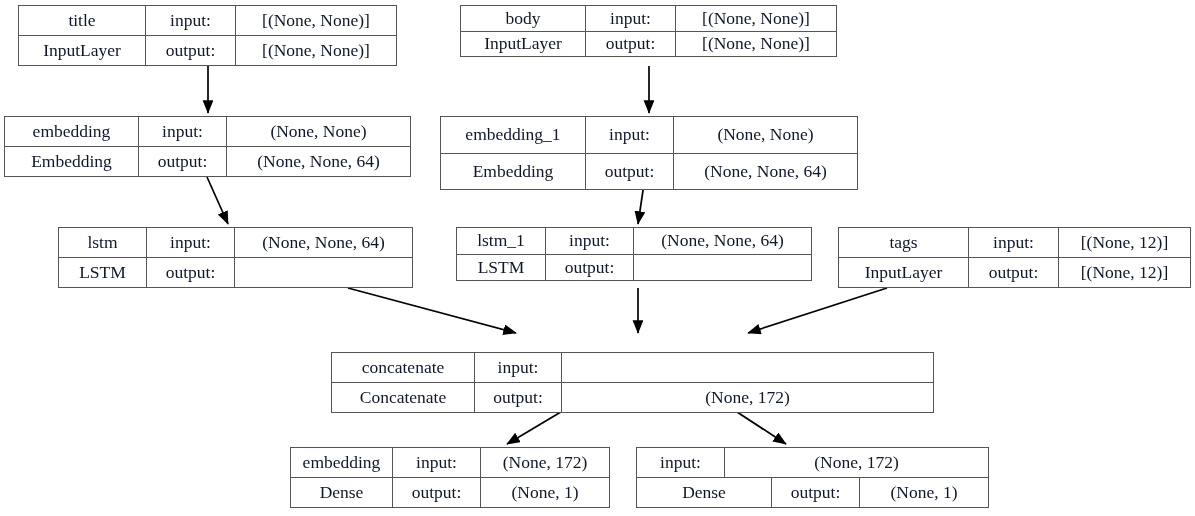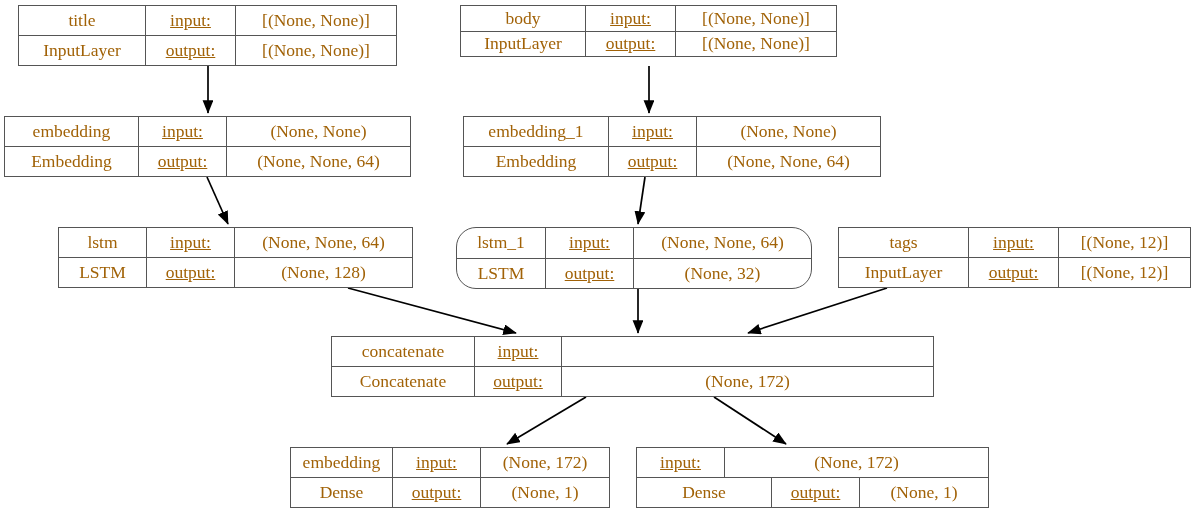--- a/index.html
+++ b/index.html
@@ -42,31 +42,30 @@
   .node .row.top {
     border-bottom: 1.6px solid #555555;
   }
   .cell {
     box-sizing: border-box;
     display: flex;
     align-items: center;
     justify-content: center;
     font-size: 17.5px;
     line-height: 1;
-    color: #a16207;
+    color: #0f172a;
     white-space: nowrap;
     padding: 0 6px;
     overflow: hidden;
   }
   .cell.c-name {
     border-right: 1.6px solid #555555;
   }
   .cell.c-io {
     border-right: 1.6px solid #555555;
-    text-decoration: underline;
   }
 </style>
 </head>
 <body>
 
 <div id="canvas">
   <svg id="edges" viewBox="0 0 1195 516" xmlns="http://www.w3.org/2000/svg">
     <defs>
       <marker id="arrowhead" markerWidth="9" markerHeight="9" refX="7.5" refY="3.2" orient="auto" markerUnits="strokeWidth">
         <path d="M0,0 L8,3.2 L0,6.4 z" fill="#000000"></path>
@@ -114,69 +113,67 @@
           <div class="cell c-name" style="width: 134px; flex: 0 0 134px; border-right-color: rgb(85, 85, 85);">embedding</div>
           <div class="cell c-io" style="width: 88px; flex: 0 0 88px; border-right-color: rgb(85, 85, 85);">input:</div>
           <div class="cell c-shape" style="flex: 1 1 auto;">(None, None)</div>
         </div>
         <div class="row bottom">
           <div class="cell c-name" style="width: 134px; flex: 0 0 134px; border-right-color: rgb(85, 85, 85);">Embedding</div>
           <div class="cell c-io" style="width: 88px; flex: 0 0 88px; border-right-color: rgb(85, 85, 85);">output:</div>
           <div class="cell c-shape" style="flex: 1 1 auto;">(None, None, 64)</div>
         </div>
       </div>
-      <div class="node" style="left: 440px; top: 116px; width: 418px; height: 61px; border-color: rgb(85, 85, 85); margin-left: 23px;">
+      <div class="node" style="left: 440px; top: 116px; width: 418px; height: 74px; border-color: rgb(85, 85, 85);">
         <div class="row top" style="border-bottom-color: rgb(85, 85, 85);">
           <div class="cell c-name" style="width: 145px; flex: 0 0 145px; border-right-color: rgb(85, 85, 85);">embedding_1</div>
           <div class="cell c-io" style="width: 88px; flex: 0 0 88px; border-right-color: rgb(85, 85, 85);">input:</div>
           <div class="cell c-shape" style="flex: 1 1 auto;">(None, None)</div>
         </div>
         <div class="row bottom">
           <div class="cell c-name" style="width: 145px; flex: 0 0 145px; border-right-color: rgb(85, 85, 85);">Embedding</div>
           <div class="cell c-io" style="width: 88px; flex: 0 0 88px; border-right-color: rgb(85, 85, 85);">output:</div>
           <div class="cell c-shape" style="flex: 1 1 auto;">(None, None, 64)</div>
         </div>
       </div>
       <div class="node" style="left: 58px; top: 227px; width: 355px; height: 61px; border-color: rgb(85, 85, 85);">
         <div class="row top" style="border-bottom-color: rgb(85, 85, 85);">
           <div class="cell c-name" style="width: 88px; flex: 0 0 88px; border-right-color: rgb(85, 85, 85);">lstm</div>
           <div class="cell c-io" style="width: 88px; flex: 0 0 88px; border-right-color: rgb(85, 85, 85);">input:</div>
           <div class="cell c-shape" style="flex: 1 1 auto;">(None, None, 64)</div>
         </div>
         <div class="row bottom">
           <div class="cell c-name" style="width: 88px; flex: 0 0 88px; border-right-color: rgb(85, 85, 85);">LSTM</div>
           <div class="cell c-io" style="width: 88px; flex: 0 0 88px; border-right-color: rgb(85, 85, 85);">output:</div>
-          <div class="cell c-shape" style="flex: 1 1 auto;">(None, 128)</div>
-        </div>
-      </div>
-      <div class="node" style="left: 456px; top: 227px; width: 356px; height: 62px; border-color: rgb(85, 85, 85); border-radius: 20px;">
+        </div>
+      </div>
+      <div class="node" style="left: 456px; top: 227px; width: 356px; height: 54px; border-color: rgb(85, 85, 85);">
         <div class="row top" style="border-bottom-color: rgb(85, 85, 85);">
           <div class="cell c-name" style="width: 89px; flex: 0 0 89px; border-right-color: rgb(85, 85, 85);">lstm_1</div>
           <div class="cell c-io" style="width: 88px; flex: 0 0 88px; border-right-color: rgb(85, 85, 85);">input:</div>
           <div class="cell c-shape" style="flex: 1 1 auto;">(None, None, 64)</div>
         </div>
         <div class="row bottom">
           <div class="cell c-name" style="width: 89px; flex: 0 0 89px; border-right-color: rgb(85, 85, 85);">LSTM</div>
           <div class="cell c-io" style="width: 88px; flex: 0 0 88px; border-right-color: rgb(85, 85, 85);">output:</div>
-          <div class="cell c-shape" style="flex: 1 1 auto;">(None, 32)</div>
         </div>
       </div>
       <div class="node" style="left: 838px; top: 227px; width: 353px; height: 61px; border-color: rgb(85, 85, 85);">
         <div class="row top" style="border-bottom-color: rgb(85, 85, 85);">
           <div class="cell c-name" style="width: 130px; flex: 0 0 130px; border-right-color: rgb(85, 85, 85);">tags</div>
           <div class="cell c-io" style="width: 90px; flex: 0 0 90px; border-right-color: rgb(85, 85, 85);">input:</div>
           <div class="cell c-shape" style="flex: 1 1 auto;">[(None, 12)]</div>
         </div>
         <div class="row bottom">
           <div class="cell c-name" style="width: 130px; flex: 0 0 130px; border-right-color: rgb(85, 85, 85);">InputLayer</div>
           <div class="cell c-io" style="width: 90px; flex: 0 0 90px; border-right-color: rgb(85, 85, 85);">output:</div>
           <div class="cell c-shape" style="flex: 1 1 auto;">[(None, 12)]</div>
         </div>
       </div>
-      <div class="node" style="left: 331px; top: 336px; width: 603px; height: 61px; border-color: rgb(85, 85, 85);">
+      <div class="node" style="left: 331px; top: 352px; width: 603px; height: 61px; border-color: rgb(85, 85, 85);">
         <div class="row top" style="border-bottom-color: rgb(85, 85, 85);">
           <div class="cell c-name" style="width: 143px; flex: 0 0 143px; border-right-color: rgb(85, 85, 85);">concatenate</div>
           <div class="cell c-io" style="width: 87px; flex: 0 0 87px; border-right-color: rgb(85, 85, 85);">input:</div>
         </div>
         <div class="row bottom">
           <div class="cell c-name" style="width: 143px; flex: 0 0 143px; border-right-color: rgb(85, 85, 85);">Concatenate</div>
           <div class="cell c-io" style="width: 87px; flex: 0 0 87px; border-right-color: rgb(85, 85, 85);">output:</div>
           <div class="cell c-shape" style="flex: 1 1 auto;">(None, 172)</div>
         </div>
       </div>

